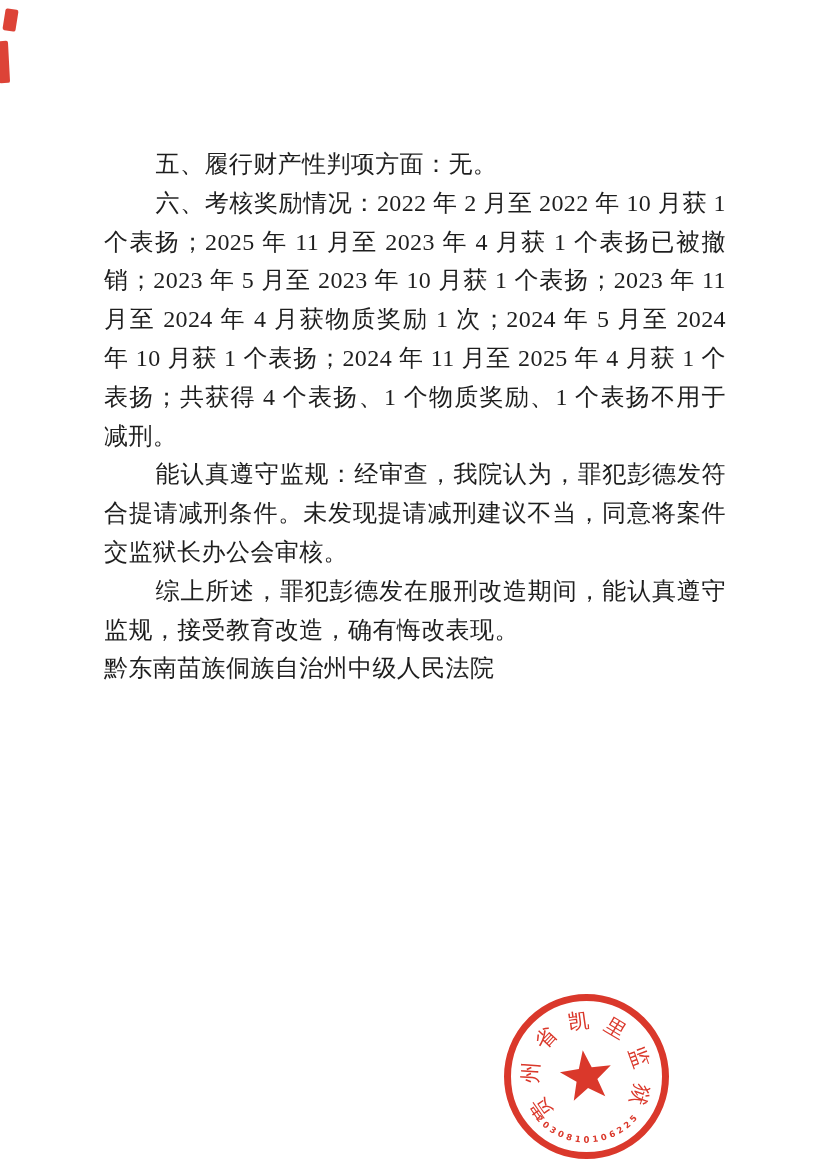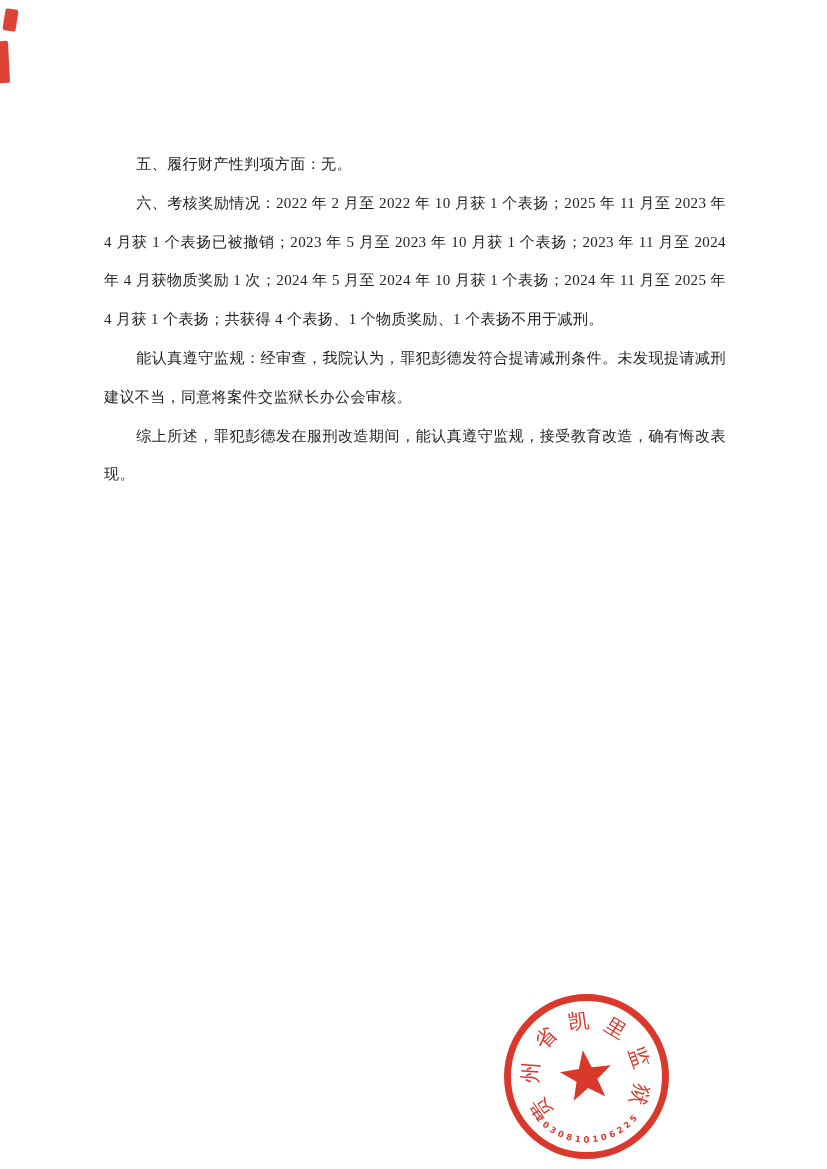--- a/index.html
+++ b/index.html
@@ -16,21 +16,21 @@
   }
   .page{
     position:absolute;inset:0;
     background:#ffffff;
   }
   
   .content{
     position:absolute;
     left:104px;top:145px;width:622px;
     color:var(--ink);
-    font-size:15px;
+    font-size:24px;
     line-height:38.8px;
     text-align:justify;
     letter-spacing:0.4px;
   }
   .content p{margin:0;}
   .content p.indent{text-indent:2.15em;}
   
   .mark{
     position:absolute;
     background:var(--seal-red);
@@ -70,20 +70,21 @@
 <div class="page">
 
   <div class="mark mark1"></div>
   <div class="mark mark2"></div>
 
   <div class="content">
       <p class="indent">五、履行财产性判项方面：无。</p>
       <p class="indent">六、考核奖励情况：2022 年 2 月至 2022 年 10 月获 1 个表扬；2025 年 11 月至 2023 年 4 月获 1 个表扬已被撤销；2023 年 5 月至 2023 年 10 月获 1 个表扬；2023 年 11 月至 2024 年 4 月获物质奖励 1 次；2024 年 5 月至 2024 年 10 月获 1 个表扬；2024 年 11 月至 2025 年 4 月获 1 个表扬；共获得 4 个表扬、1 个物质奖励、1 个表扬不用于减刑。</p>
       <p class="indent">能认真遵守监规：经审查，我院认为，罪犯彭德发符合提请减刑条件。未发现提请减刑建议不当，同意将案件交监狱长办公会审核。</p>
       <p class="indent">综上所述，罪犯彭德发在服刑改造期间，能认真遵守监规，接受教育改造，确有悔改表现。</p>
+      <p class="">黔东南苗族侗族自治州中级人民法院</p>
     </div>
 
   <svg class="seal" viewBox="0 0 167 167" xmlns="http://www.w3.org/2000/svg">
     <circle class="seal-ring" cx="83.5" cy="83.5" r="79"></circle>
     <polygon class="seal-star" transform="rotate(-8 83.5 84)" points="83.5,57 90,75.1 109.2,75.7 94,87.4 99.4,105.8 83.5,95 67.6,105.8 73,87.4 57.8,75.7 77,75.1"></polygon>
     <g>
         <text transform="translate(83.5,83.5) rotate(-125) translate(0,-56)" text-anchor="middle" dominant-baseline="central" class="seal-char">贵</text>
         <text transform="translate(83.5,83.5) rotate(-86) translate(0,-56)" text-anchor="middle" dominant-baseline="central" class="seal-char">州</text>
         <text transform="translate(83.5,83.5) rotate(-47) translate(0,-56)" text-anchor="middle" dominant-baseline="central" class="seal-char">省</text>
         <text transform="translate(83.5,83.5) rotate(-8) translate(0,-56)" text-anchor="middle" dominant-baseline="central" class="seal-char">凯</text>

